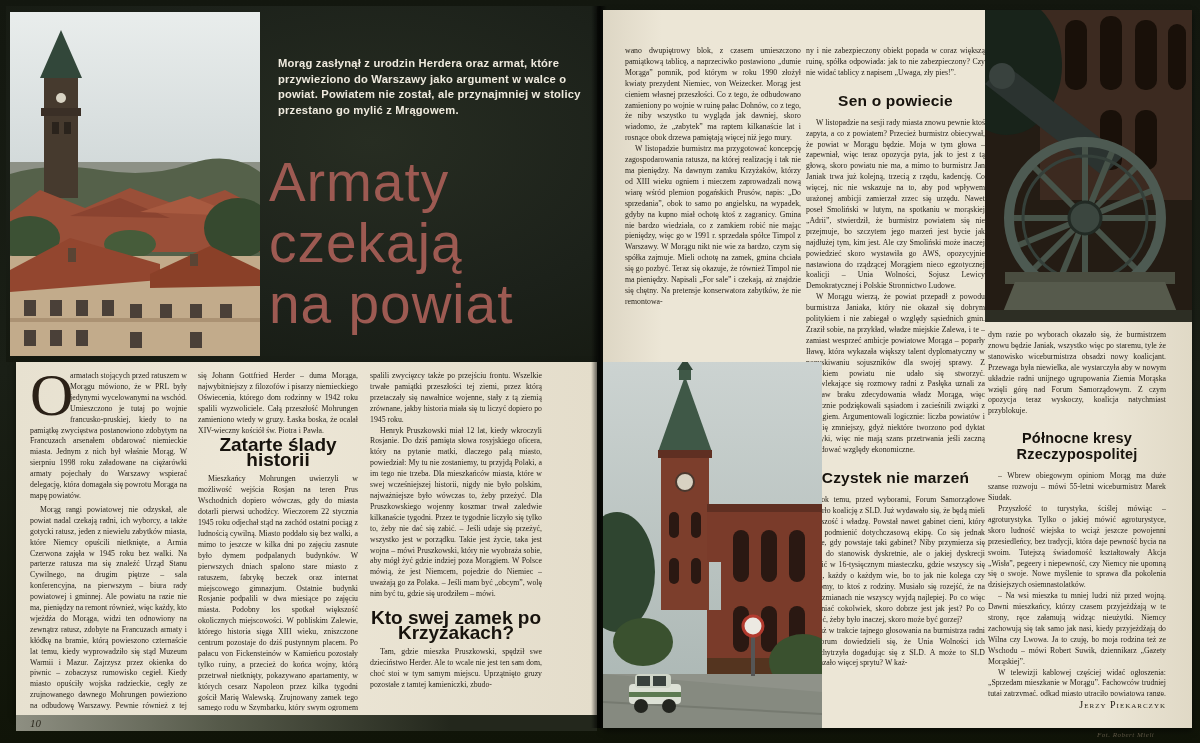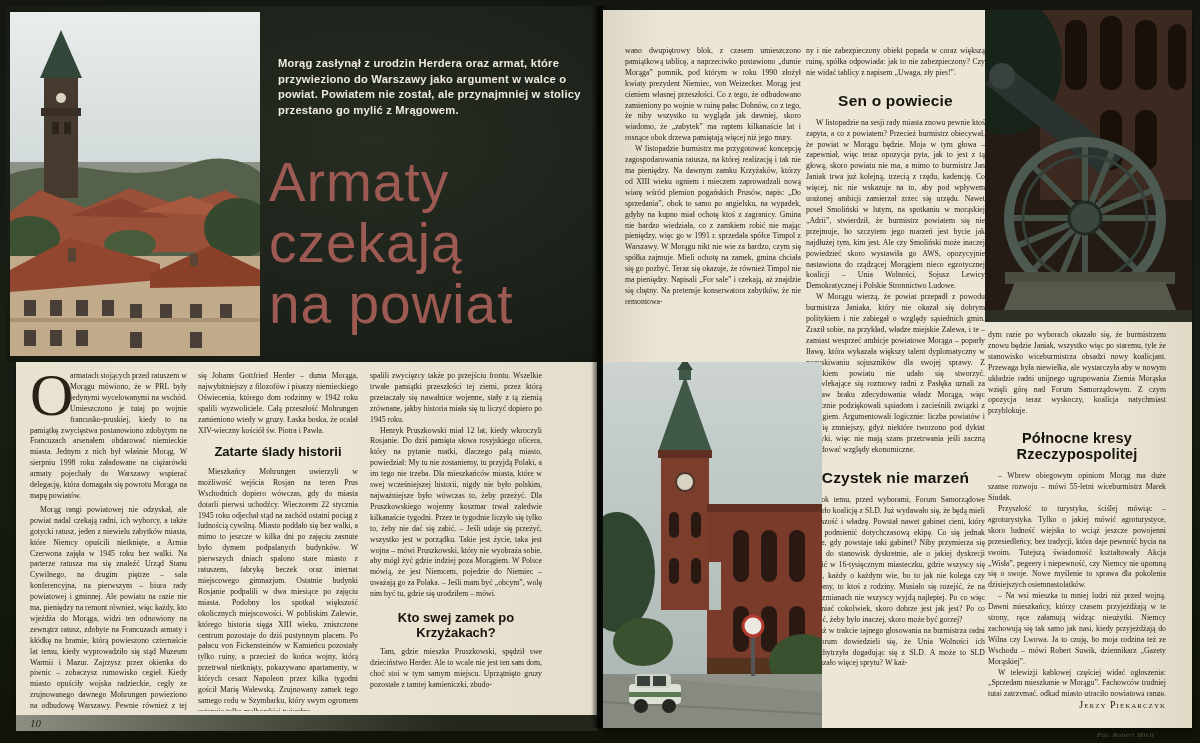--- a/index.html
+++ b/index.html
@@ -30,21 +30,21 @@
 
   
   .col { position:absolute; overflow:hidden; color:#27221a; font-size:7.8px; line-height:10.9px; text-align:justify; }
   .col p { margin:0; text-indent:10px; }
   .col p.nofirst { text-indent:0; }
   .col p.gap { margin-top:3px; }
   .dropcap { float:left; width:40px; font-size:60px; line-height:48px; height:52px;
     color:#2b2117; font-family:"Liberation Serif",serif; text-indent:0; }
   .hsec { font-family:"Liberation Sans","DejaVu Sans",sans-serif; font-weight:bold; color:#17130d;
     text-align:center; text-indent:0 !important; }
-  .h-small { font-size:13px; line-height:14.5px; margin:9px 0 7px !important; }
+  .h-small { font-size:19px; line-height:14.5px; margin:2px 0 7px !important; }
   .h-large { font-size:15.5px; line-height:17px; margin:13px 0 9px !important; letter-spacing:.2px; }
 
   .page-number { position:absolute; left:30px; top:717px; font-style:italic; font-size:11px; color:#2e2b20; }
   .byline { position:absolute; left:988px; top:699px; width:178px; text-align:right;
     font-variant:small-caps; letter-spacing:1px; font-size:10px; color:#221d14;font-family:Liberation Serif, serif; }
   .credit { position:absolute; left:1097px; top:731px; font-size:7px; font-style:italic; color:#5d5544; letter-spacing:.5px; }
 </style>
 </head>
 <body>
 

